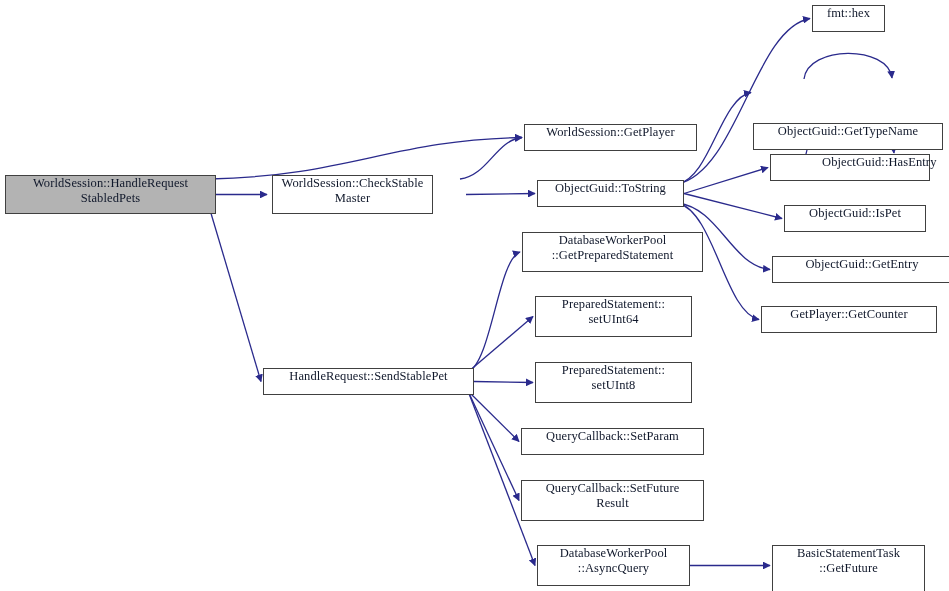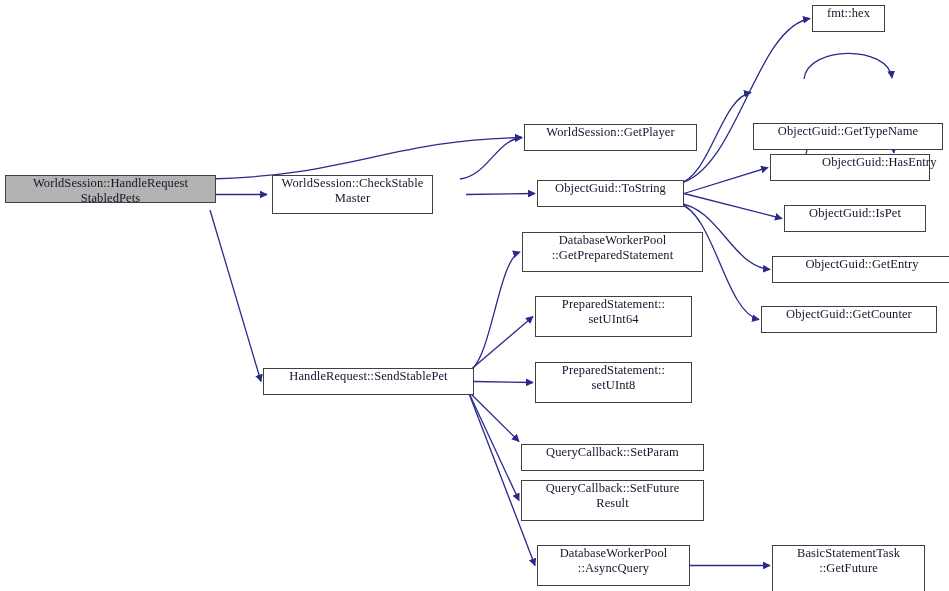--- a/index.html
+++ b/index.html
@@ -79,40 +79,40 @@
         <path d="M 468 372 C 491.4 362.4, 498.15999999999997 259.2, 520 252" fill="none" stroke="#2a2a8c" stroke-width="1.3" marker-end="url(#arrow)"></path>
         <path d="M 468 372 L 533 316.5" fill="none" stroke="#2a2a8c" stroke-width="1.3" marker-end="url(#arrow)"></path>
         <path d="M 474 381.5 L 533 382.5" fill="none" stroke="#2a2a8c" stroke-width="1.3" marker-end="url(#arrow)"></path>
         <path d="M 468 391 L 519 441.5" fill="none" stroke="#2a2a8c" stroke-width="1.3" marker-end="url(#arrow)"></path>
         <path d="M 468 391 L 519 500.5" fill="none" stroke="#2a2a8c" stroke-width="1.3" marker-end="url(#arrow)"></path>
         <path d="M 468 391 L 535 565.5" fill="none" stroke="#2a2a8c" stroke-width="1.3" marker-end="url(#arrow)"></path>
         <path d="M 690 565.5 L 770 565.5" fill="none" stroke="#2a2a8c" stroke-width="1.3" marker-end="url(#arrow)"></path>
       </g>
   </svg>
   <div id="node-layer">
-      <div class="node root" style="left: 5px; top: 175px; width: 211px; height: 28px; border-color: rgb(64, 64, 64); background: rgb(179, 179, 179);"><span class="node-label">WorldSession::HandleRequest
+      <div class="node root" style="left: 5px; top: 175px; width: 211px; height: 39px; border-color: rgb(64, 64, 64); background: rgb(179, 179, 179);"><span class="node-label">WorldSession::HandleRequest
 StabledPets</span></div>
       <div class="node" style="left: 272px; top: 175px; width: 161px; height: 39px; border-color: rgb(64, 64, 64); background: rgb(255, 255, 255);"><span class="node-label">WorldSession::CheckStable
 Master</span></div>
       <div class="node" style="left: 524px; top: 124px; width: 173px; height: 27px; border-color: rgb(64, 64, 64); background: rgb(255, 255, 255);"><span class="node-label">WorldSession::GetPlayer</span></div>
       <div class="node" style="left: 537px; top: 180px; width: 147px; height: 27px; border-color: rgb(64, 64, 64); background: rgb(255, 255, 255);"><span class="node-label">ObjectGuid::ToString</span></div>
       <div class="node" style="left: 812px; top: 5px; width: 73px; height: 27px; border-color: rgb(64, 64, 64); background: rgb(255, 255, 255);"><span class="node-label">fmt::hex</span></div>
       <div class="node" style="left: 753px; top: 79px; width: 190px; height: 27px; border-color: rgb(64, 64, 64); background: rgb(255, 255, 255); margin-top: 44px;"><span class="node-label">ObjectGuid::GetTypeName</span></div>
       <div class="node" style="left: 770px; top: 154px; width: 160px; height: 27px; border-color: rgb(64, 64, 64); background: rgb(255, 255, 255); padding-left: 48px;"><span class="node-label">ObjectGuid::HasEntry</span></div>
       <div class="node" style="left: 784px; top: 205px; width: 142px; height: 27px; border-color: rgb(64, 64, 64); background: rgb(255, 255, 255);"><span class="node-label">ObjectGuid::IsPet</span></div>
       <div class="node" style="left: 772px; top: 256px; width: 180px; height: 27px; border-color: rgb(64, 64, 64); background: rgb(255, 255, 255);"><span class="node-label">ObjectGuid::GetEntry</span></div>
-      <div class="node" style="left: 761px; top: 306px; width: 176px; height: 27px; border-color: rgb(64, 64, 64); background: rgb(255, 255, 255);"><span class="node-label">ObjectGuid::GetCounter</span></div>
+      <div class="node" style="left: 761px; top: 306px; width: 176px; height: 27px; border-color: rgb(64, 64, 64); background: rgb(255, 255, 255);"><span class="node-label">GetPlayer::GetCounter</span></div>
       <div class="node" style="left: 522px; top: 232px; width: 181px; height: 40px; border-color: rgb(64, 64, 64); background: rgb(255, 255, 255);"><span class="node-label">DatabaseWorkerPool
 ::GetPreparedStatement</span></div>
       <div class="node" style="left: 535px; top: 296px; width: 157px; height: 41px; border-color: rgb(64, 64, 64); background: rgb(255, 255, 255);"><span class="node-label">PreparedStatement::
 setUInt64</span></div>
       <div class="node" style="left: 263px; top: 368px; width: 211px; height: 27px; border-color: rgb(64, 64, 64); background: rgb(255, 255, 255);"><span class="node-label">HandleRequest::SendStablePet</span></div>
       <div class="node" style="left: 535px; top: 362px; width: 157px; height: 41px; border-color: rgb(64, 64, 64); background: rgb(255, 255, 255);"><span class="node-label">PreparedStatement::
 setUInt8</span></div>
-      <div class="node" style="left: 521px; top: 428px; width: 183px; height: 27px; border-color: rgb(64, 64, 64); background: rgb(255, 255, 255); margin-top: 16px;"><span class="node-label">QueryCallback::SetParam</span></div>
+      <div class="node" style="left: 521px; top: 428px; width: 183px; height: 27px; border-color: rgb(64, 64, 64); background: rgb(255, 255, 255);"><span class="node-label">QueryCallback::SetParam</span></div>
       <div class="node" style="left: 521px; top: 480px; width: 183px; height: 41px; border-color: rgb(64, 64, 64); background: rgb(255, 255, 255);"><span class="node-label">QueryCallback::SetFuture
 Result</span></div>
       <div class="node" style="left: 537px; top: 545px; width: 153px; height: 41px; border-color: rgb(64, 64, 64); background: rgb(255, 255, 255);"><span class="node-label">DatabaseWorkerPool
 ::AsyncQuery</span></div>
       <div class="node" style="left: 772px; top: 545px; width: 153px; height: 50px; border-color: rgb(64, 64, 64); background: rgb(255, 255, 255);"><span class="node-label">BasicStatementTask
 ::GetFuture</span></div>
     </div>
 </div>
 
 </body></html>

